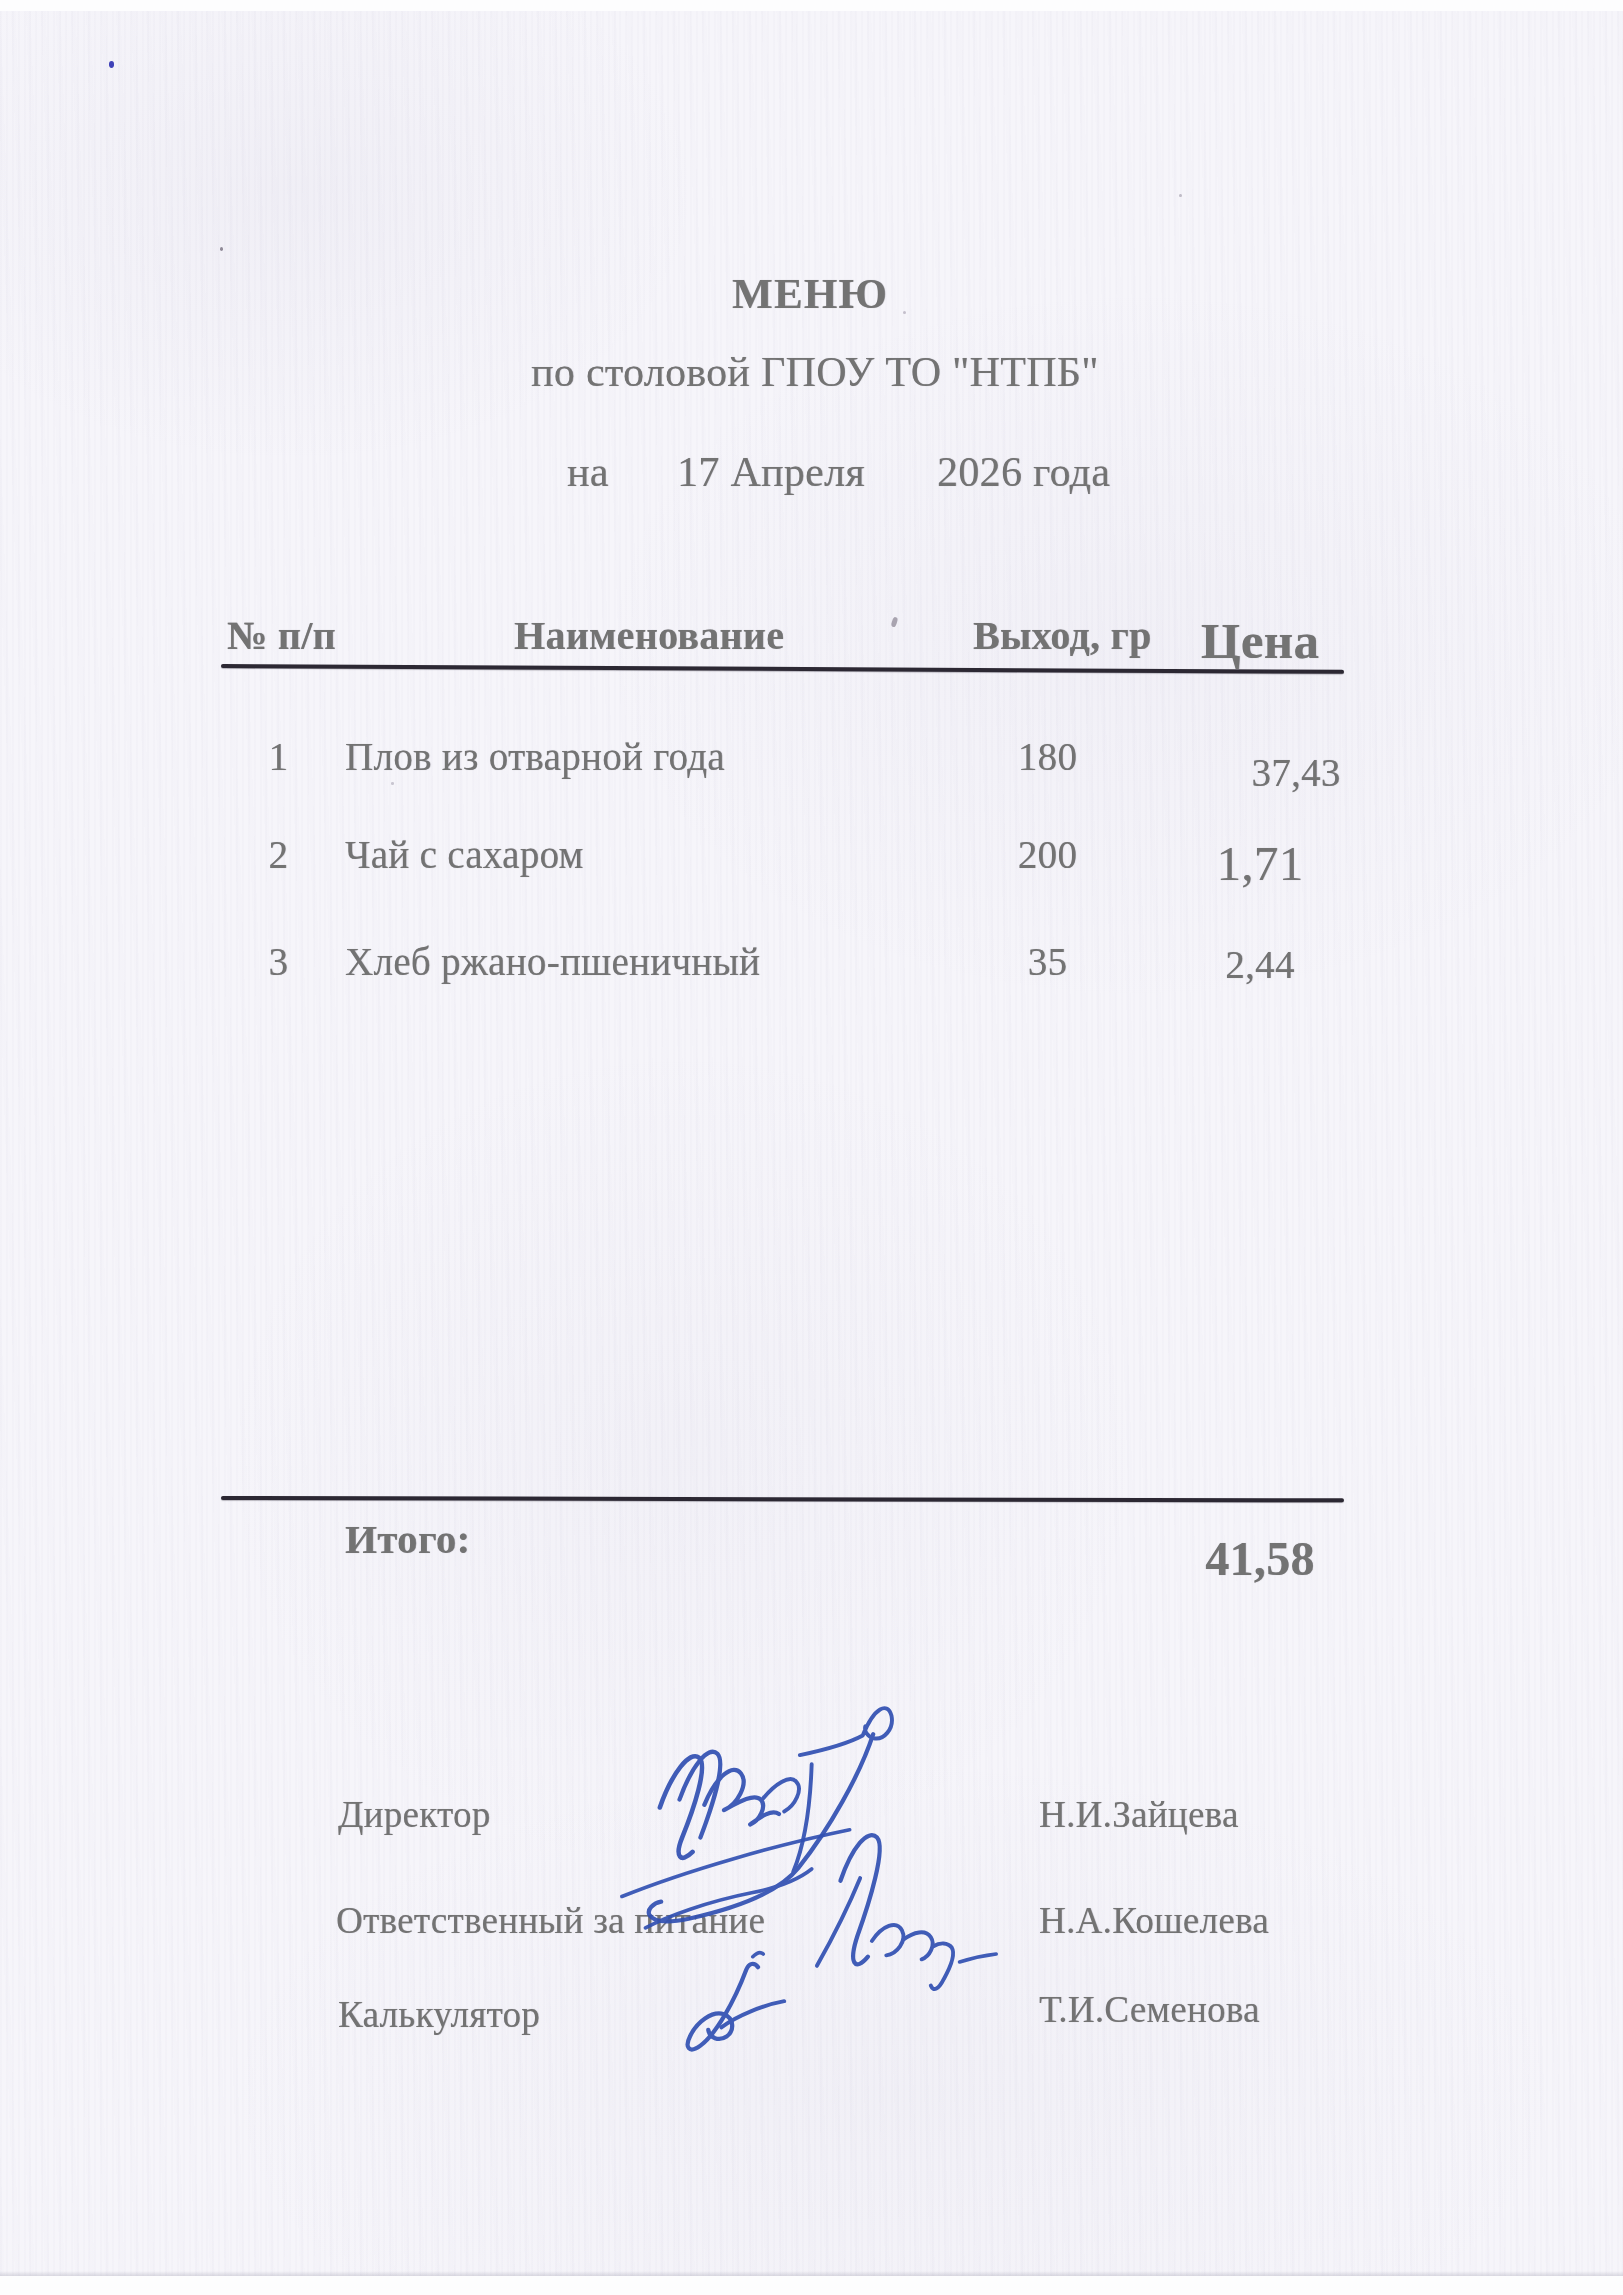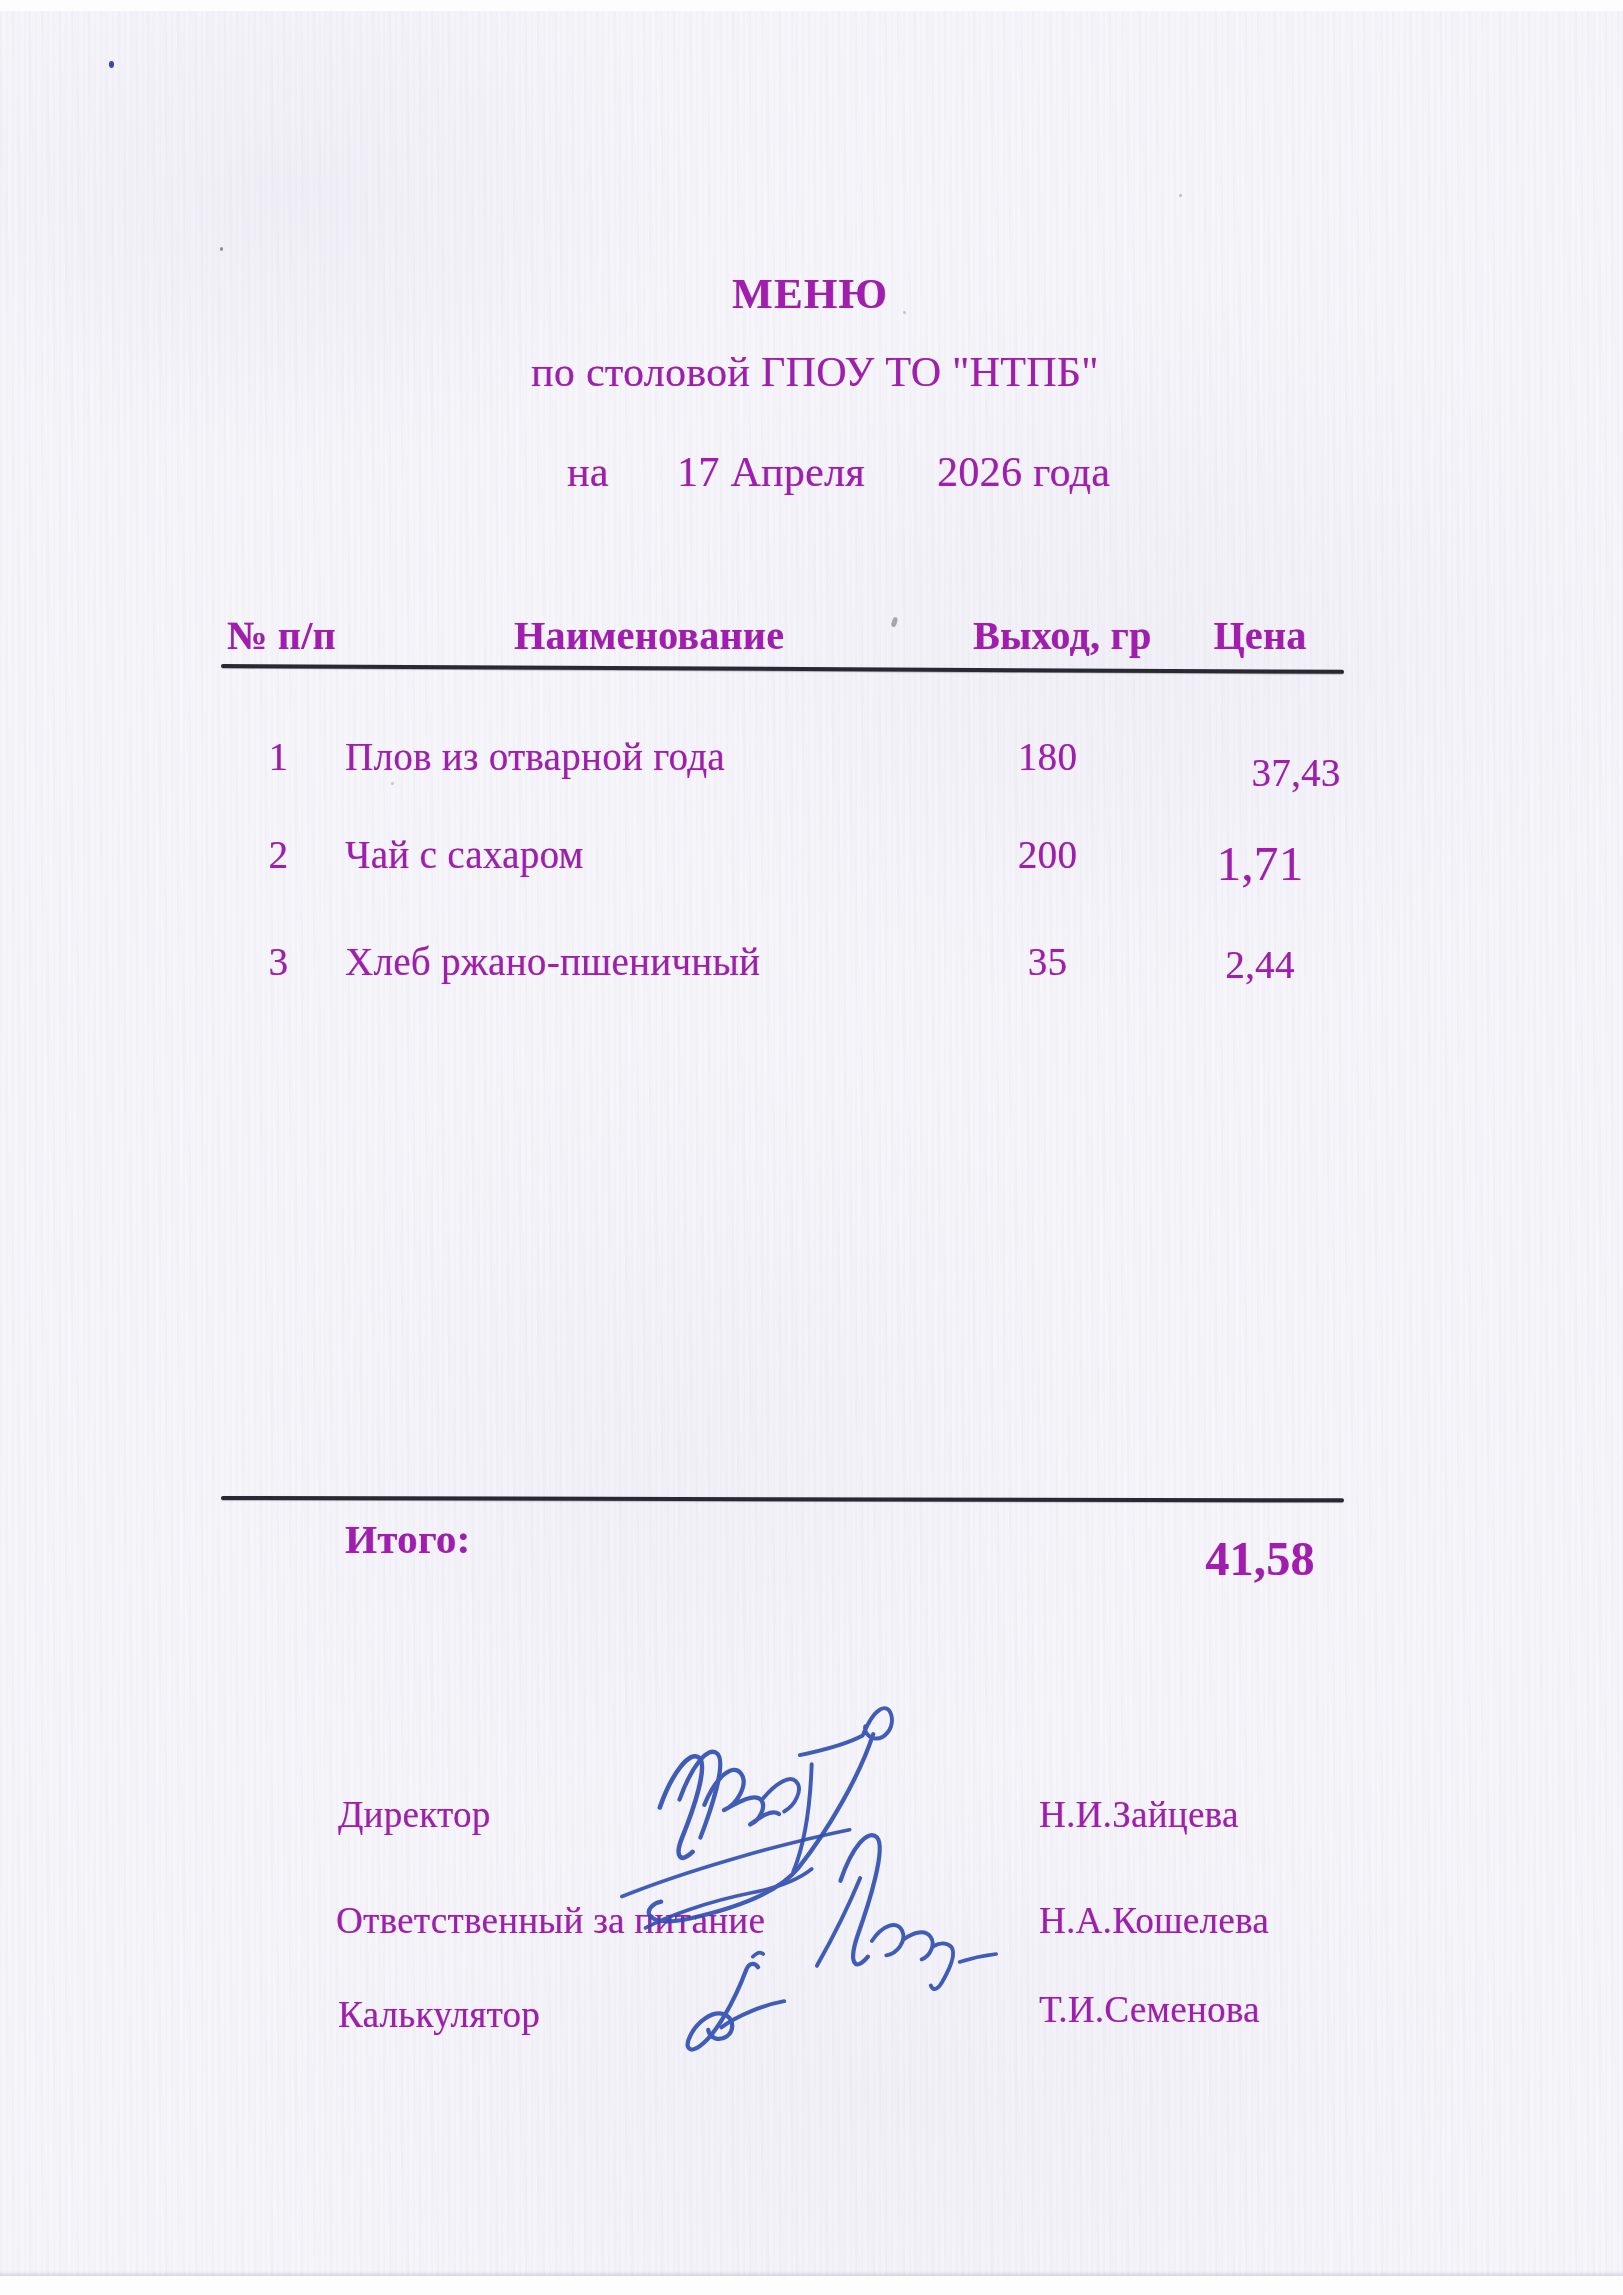--- a/index.html
+++ b/index.html
@@ -19,21 +19,21 @@
       radial-gradient(ellipse 655px 589px at 42% 64%, rgba(125,118,162,0.035), transparent 72%),
       radial-gradient(ellipse 916px 458px at 55% 92%, rgba(118,112,155,0.04), transparent 75%),
       repeating-linear-gradient(90deg, rgba(110,104,150,0.022) 0 2px, rgba(255,255,255,0) 2px 5.9px),
       repeating-linear-gradient(88deg, rgba(130,124,170,0.016) 0 4.6px, rgba(255,255,255,0) 4.6px 15px);
   }
   .paper-bottom-edge{
     position:absolute;left:0;top:2271px;width:1624px;height:4.6px;
     background:linear-gradient(rgba(140,138,158,0), rgba(140,138,158,0.28));
   }
   .t{
-    position:absolute;color:#a21caf;line-height:1.08;white-space:nowrap;
+    position:absolute;color:#737373;line-height:1.08;white-space:nowrap;
     text-shadow:0.4px 0.4px 0.7px rgba(30,26,38,0.38);
     letter-spacing:0.3px;
   }
   .b{font-weight:bold;}
   .center{text-align:center;}
   .rule{
     position:absolute;height:3.9px;background:#2c2833;border-radius:2px;
     box-shadow:0 0.7px 1px rgba(30,26,40,0.35);
     transform-origin:left center;
   }
@@ -51,21 +51,21 @@
   <div class="t b" style="left:732px;top:271px;font-size:43px;letter-spacing:1.3px;">МЕНЮ</div>
   <div class="t" style="left:531px;top:350px;font-size:42px;">по столовой ГПОУ ТО "НТПБ"</div>
 
   <div class="t" style="left:567px;top:450px;font-size:42px;">на</div>
   <div class="t" style="left:677px;top:450px;font-size:42px;">17 Апреля</div>
   <div class="t" style="left:937px;top:450px;font-size:42px;text-align:center;">2026 года</div>
 
   <div class="t b" style="left:227px;top:614px;font-size:40px;">№ п/п</div>
   <div class="t b" style="left:514px;top:614px;font-size:40px;">Наименование</div>
   <div class="t b center" style="left:973px;top:614px;width:157px;font-size:40px;">Выход, гр</div>
-  <div class="t b center" style="left:1188px;top:614px;width:144px;font-size:40px;">Цена</div>
+  <div class="t b center" style="left:1188px;top:614px;width:144px;font-size:51px;">Цена</div>
 
   <div class="rule" style="left:221px;top:664px;width:1123px;transform:rotate(0.3deg);"></div>
 
   <div>
     <div class="t center" style="left:249px;top:736px;width:59px;font-size:39px;">1</div>
     <div class="t" style="left:345px;top:736px;font-size:39px;">Плов из отварной года</div>
     <div class="t center" style="left:969px;top:736px;width:157px;font-size:39px;">180</div>
     <div class="t center" style="left:1224px;top:738px;width:144px;font-size:39px;margin-top:14px;">37,43</div>
   </div>
 

